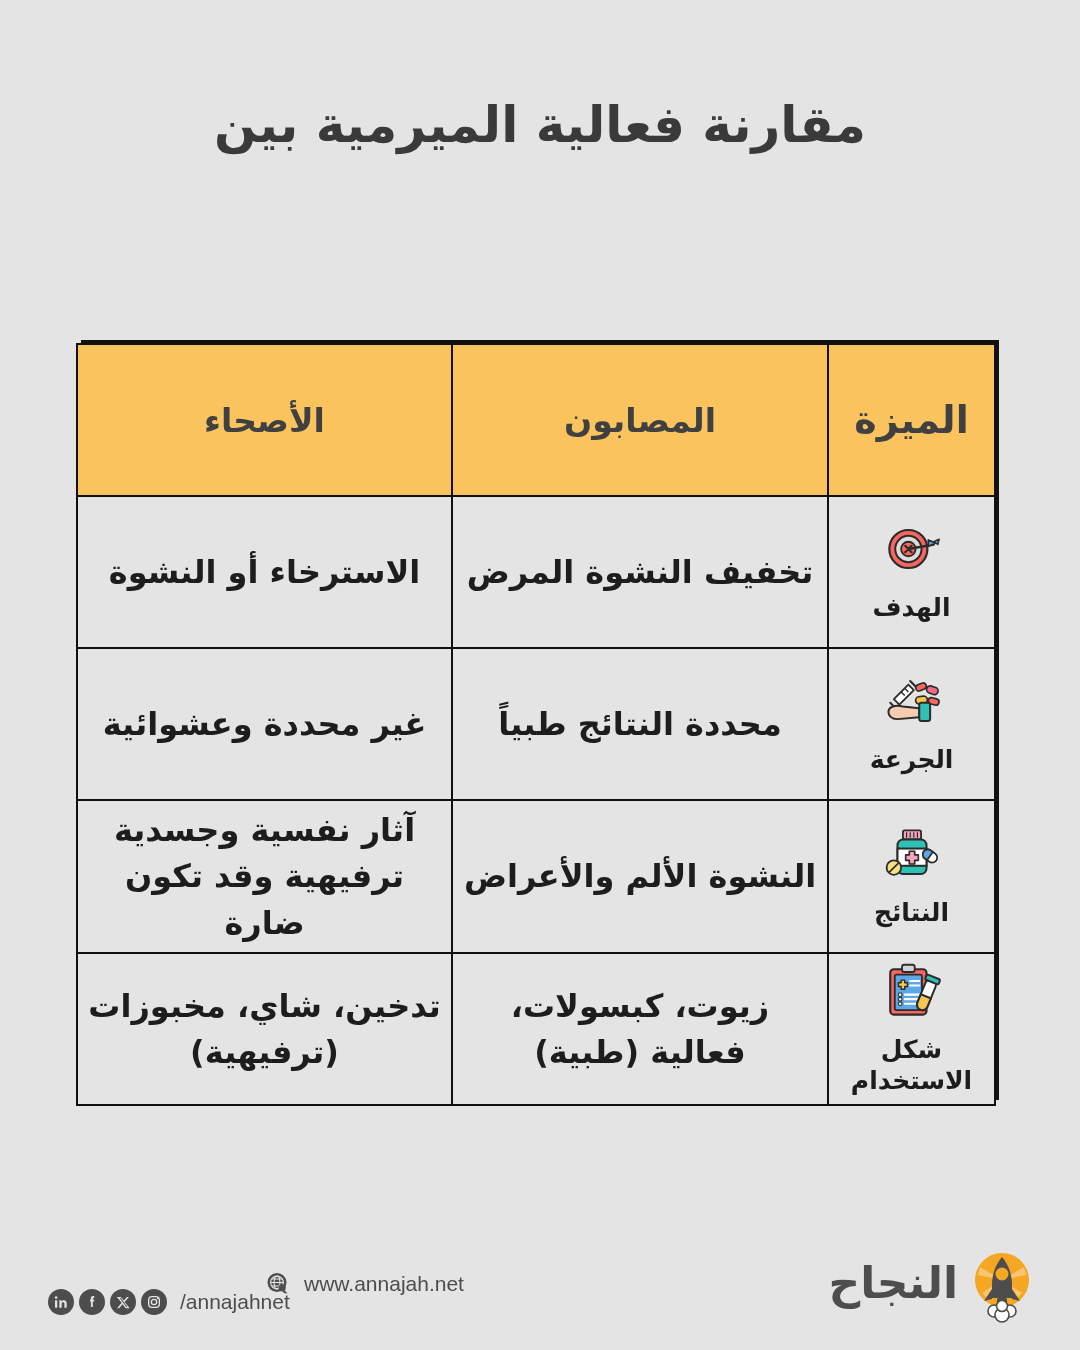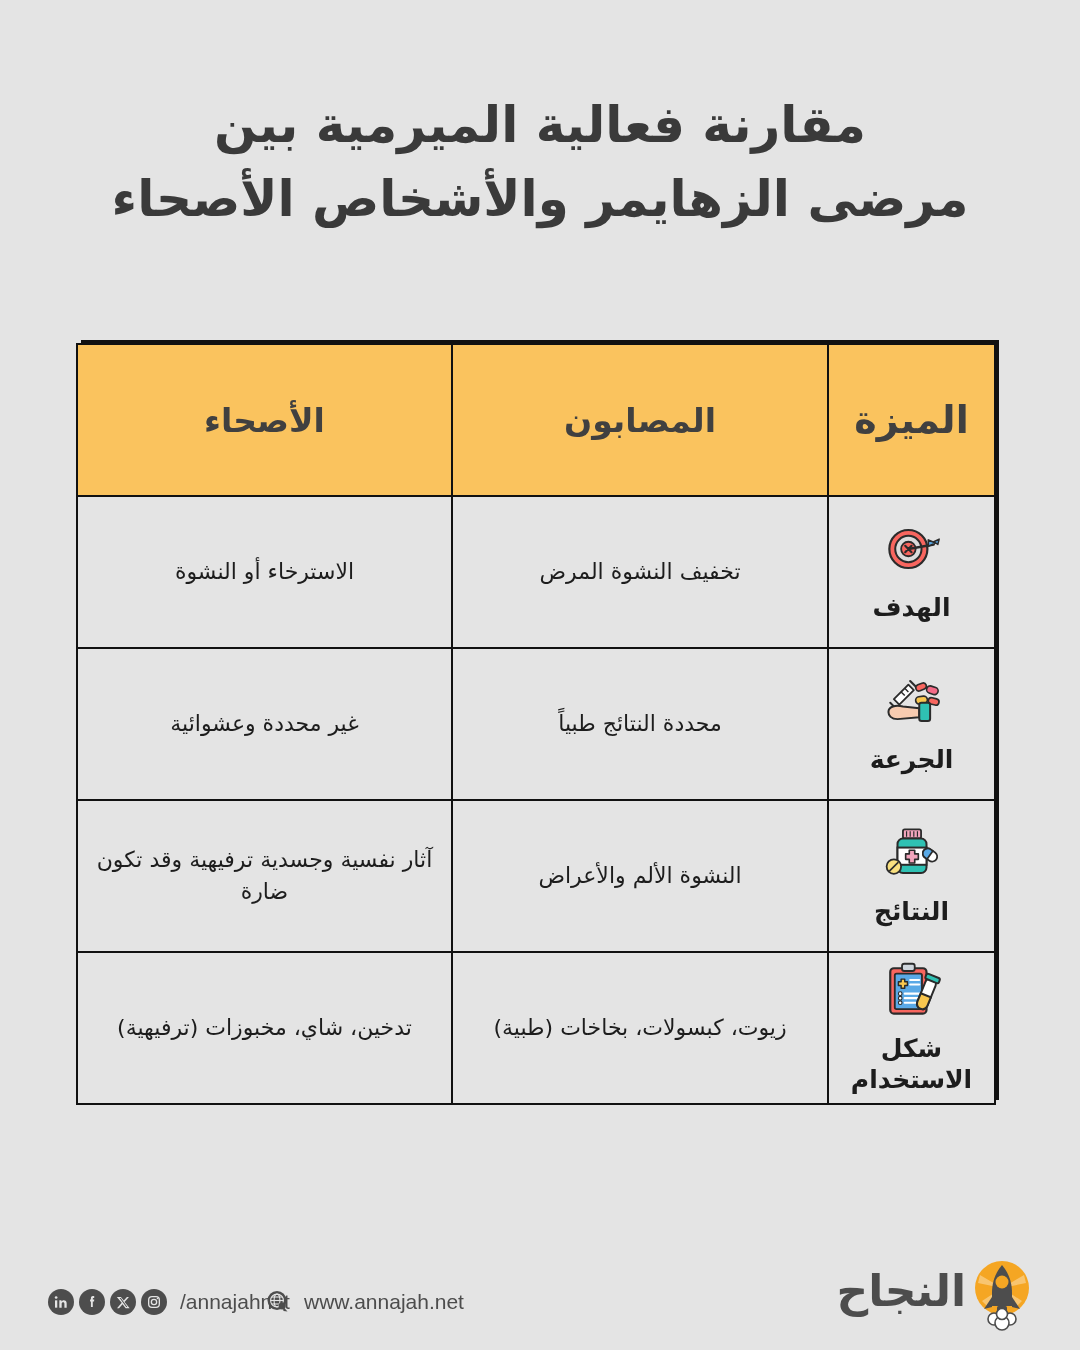--- a/index.html
+++ b/index.html
@@ -69,22 +69,22 @@
     height: 152px;
     font-size: 33px;
     font-weight: 700;
     color: #404040;
   }
   thead th.feature-head { font-size: 38px; }
 
   tbody td {
     background: #e4e4e4;
     height: 152px;
-    font-size: 22px;
-    font-weight: 400;
+    font-size: 32px;
+    font-weight: 700;
     color: #1d1d1d;
     line-height: 1.45;
   }
 
   td.feature-cell {
     font-size: 25px;
     font-weight: 700;
     color: #1d1d1d;
     padding: 8px 4px;
     line-height: 1.25;
@@ -135,62 +135,62 @@
   .handle-text {
     font-family: "Liberation Sans", sans-serif;
     font-size: 21px;
     color: #4d4d4d;
     margin-left: 8px;
     white-space: nowrap;
   }
   .site-row {
     position: absolute;
     left: 265px;
-    top: 54px;
+    top: 36px;
     display: flex;
     align-items: center;
     justify-content: flex-end;
   }
   .globe-icon {
     width: 26px;
     height: 26px;
     flex: none;
   }
   .site-text {
     font-family: "Liberation Sans", sans-serif;
     font-size: 21px;
     color: #4d4d4d;
     margin-left: 13px;
     white-space: nowrap;
   }
 
   .brand {
     position: absolute;
     right: 42px;
-    top: 22px;
+    top: 14px;
     display: flex;
     align-items: center;
     direction: rtl;
+    gap: 8px;
   }
   .brand-logo { width: 72px; height: 74px; flex: none; }
   .brand-name {
     font-family: "DejaVu Sans", "Liberation Sans", sans-serif;
     font-size: 44px;
     font-weight: 700;
     color: #4d4d4d;
     line-height: 1;
     padding-bottom: 6px;
   }
 </style>
 </head>
 <body>
 
 <div class="title-block">
   <div class="title-line">مقارنة فعالية الميرمية بين</div>
-  <div class="title-line">مرضى الزهايمر والأشخاص الأصحاء</div>
 </div>
 
 <div class="table-wrap">
   <table class="cmp">
     <colgroup>
       <col class="c-feature">
       <col class="c-mid">
       <col class="c-last">
     </colgroup>
     <thead>
@@ -294,21 +294,21 @@
               </g>
               <g transform="rotate(22 48 36)">
                 <rect x="42" y="18" width="12" height="36" rx="6" fill="#ffffff" stroke="#2b2b2b" stroke-width="2.2"></rect>
                 <path d="M42 38 h12 v10 a6 6 0 0 1 -12 0 z" fill="#f9c74f" stroke="#2b2b2b" stroke-width="2.2"></path>
                 <rect x="40" y="15" width="16" height="6" rx="2" fill="#2fc1b3" stroke="#2b2b2b" stroke-width="2.2"></rect>
               </g>
             </svg>
             <span class="feature-label">شكل الاستخدام</span>
           </div>
         </td>
-        <td>زيوت، كبسولات، بخاخات (طبية)</td>
+        <td>زيوت، كبسولات، فعالية (طبية)</td>
         <td>تدخين، شاي، مخبوزات (ترفيهية)</td>
       </tr>
 
     </tbody>
   </table>
 </div>
 
 <div class="footer">
 
   <div class="social-row">

